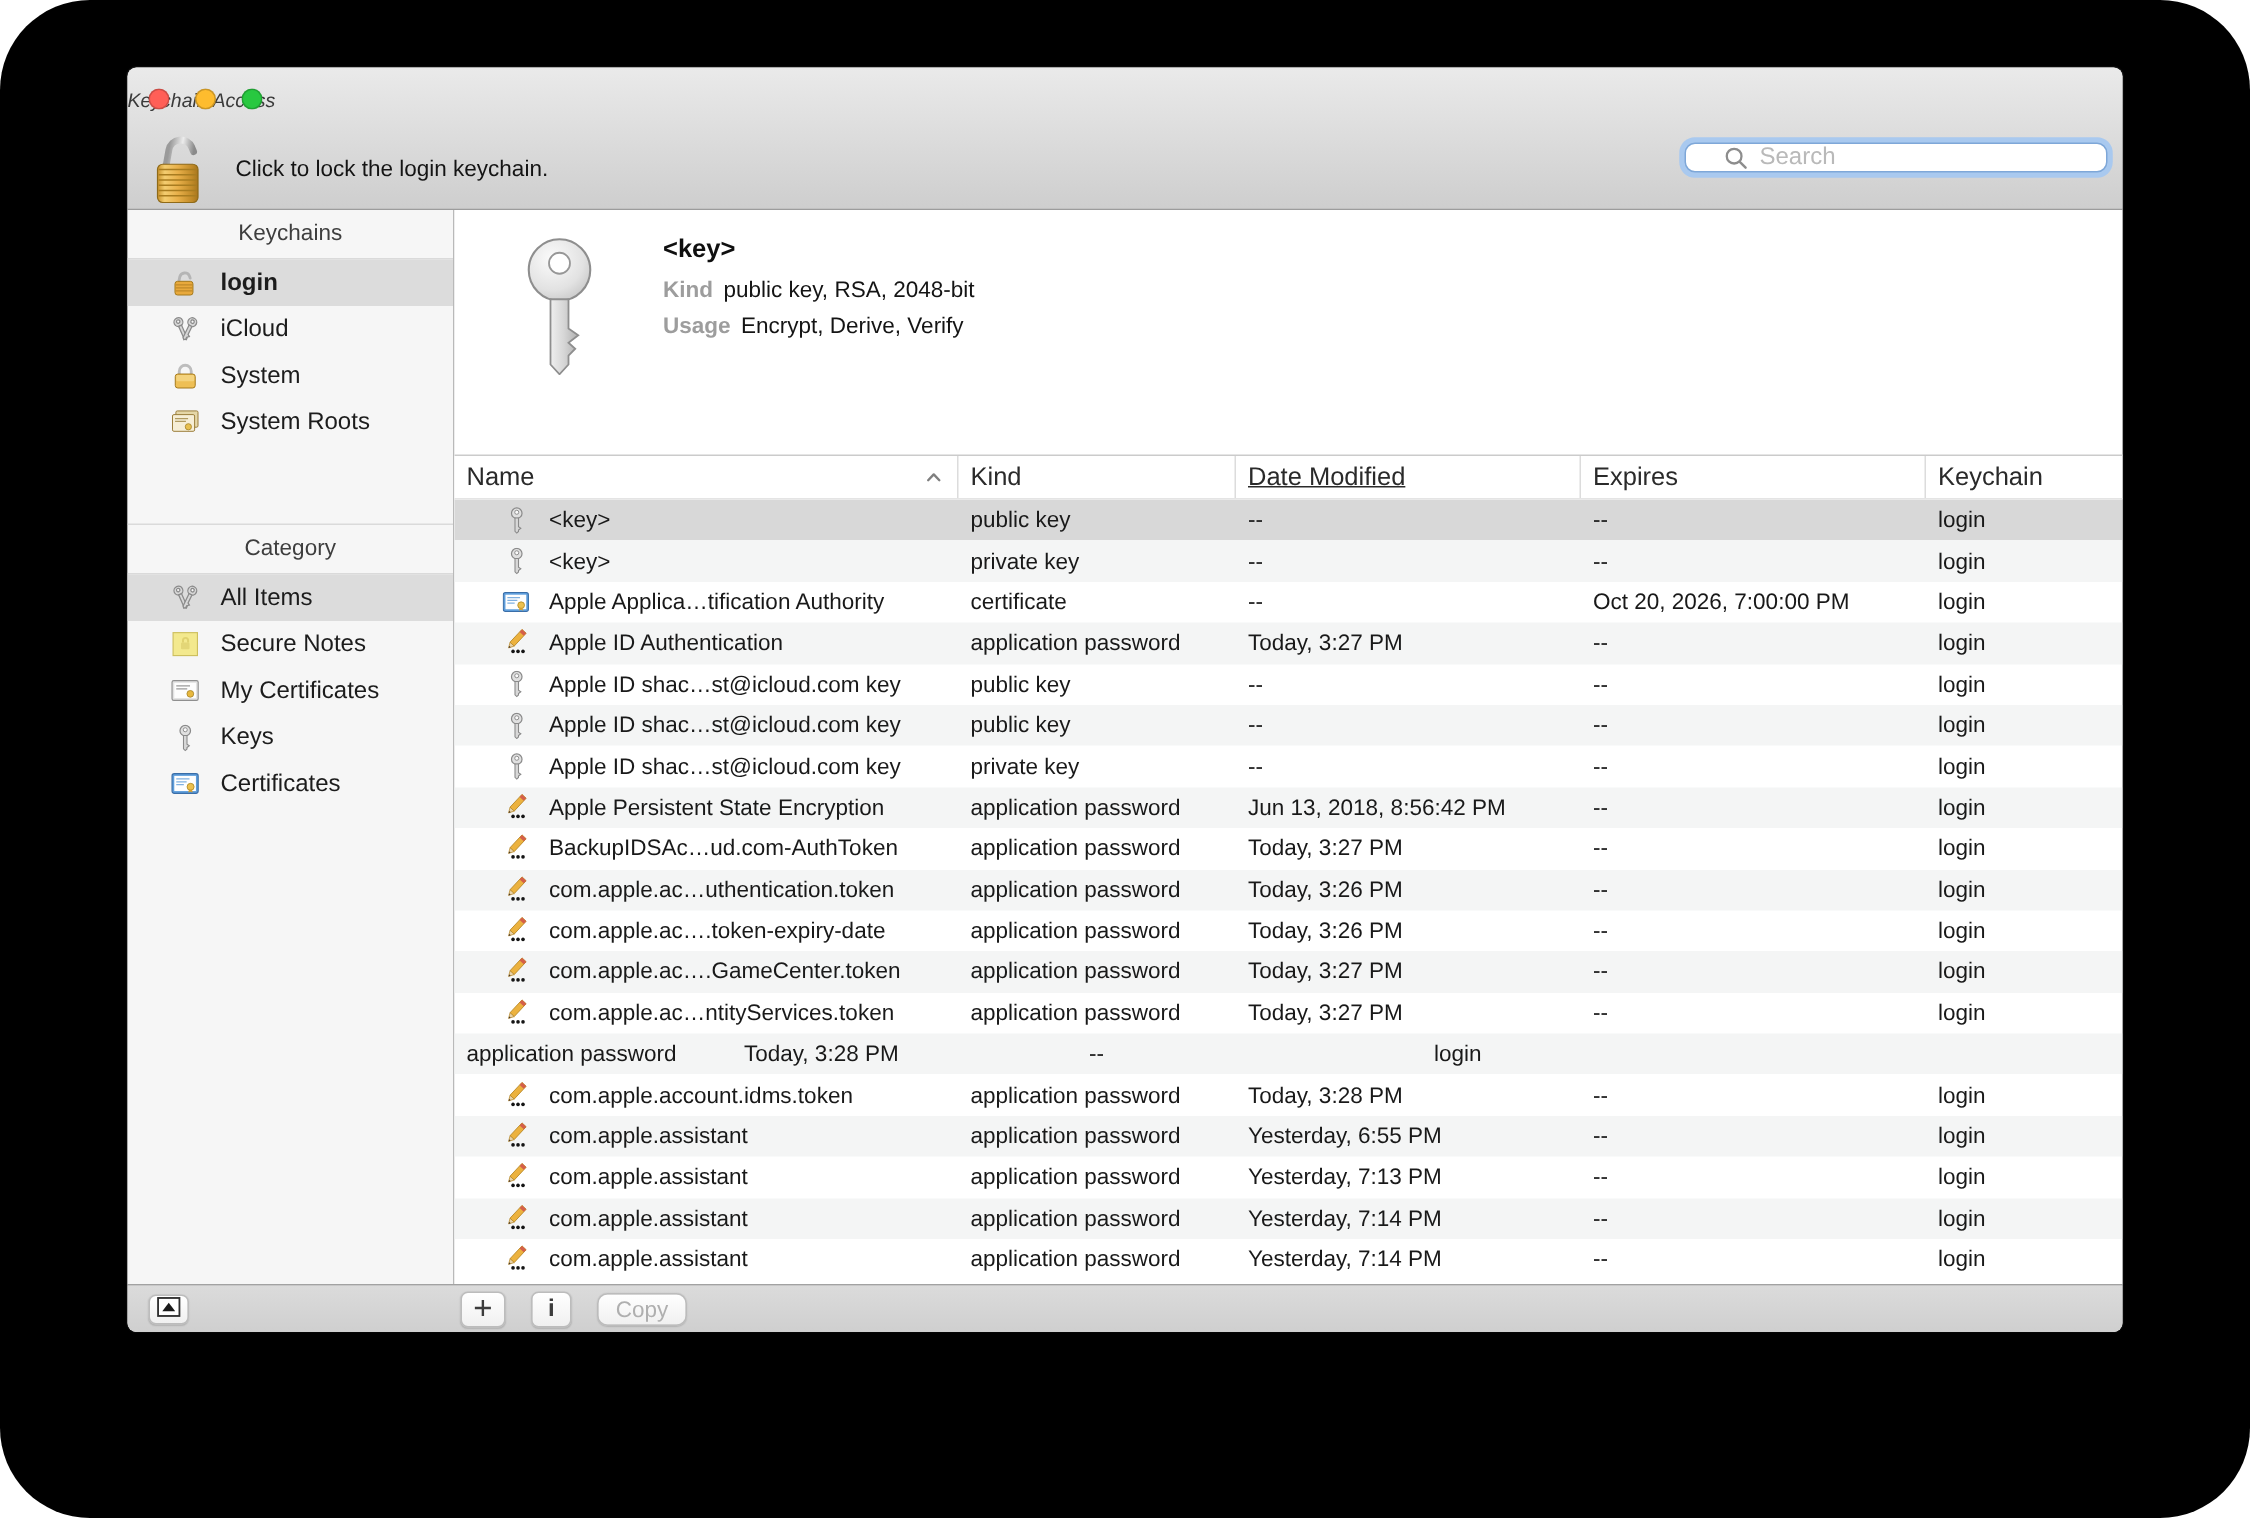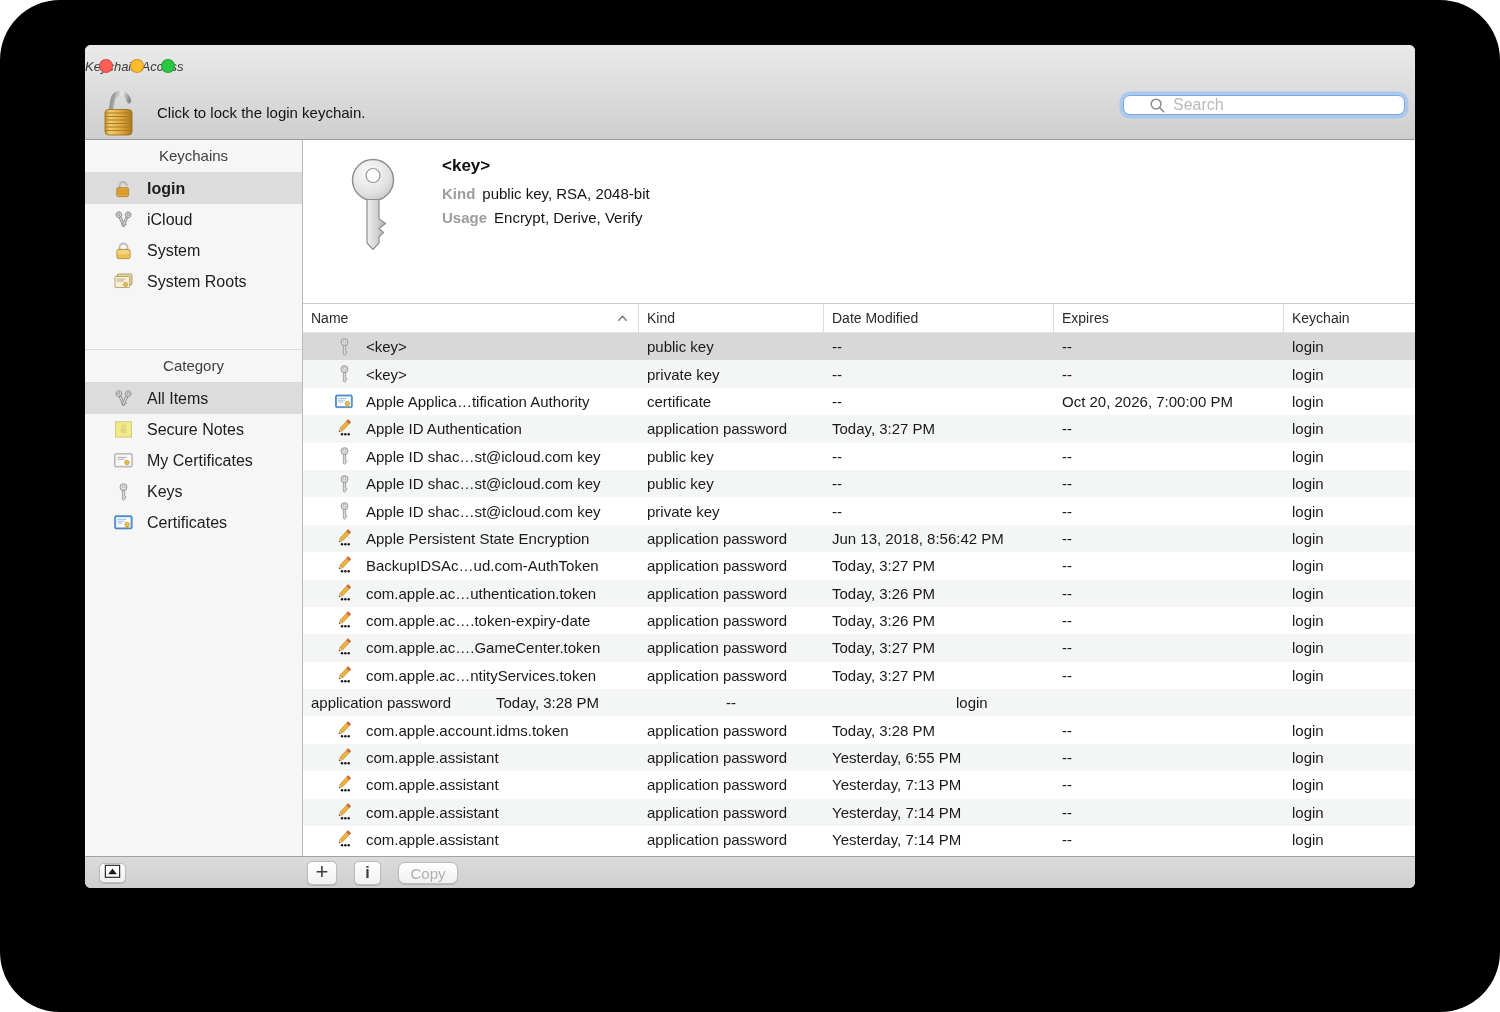--- a/index.html
+++ b/index.html
@@ -39,23 +39,23 @@
   .main { flex:1; display:flex; flex-direction:column; background:#fff; min-width:0; }
   .detail { flex:0 0 163px; position:relative; }
   .key-large { position:absolute; left:40px; top:18px; }
   .detail-text { position:absolute; left:139px; top:14px; }
   .detail-title { font-size:17px; font-weight:bold; color:#0f0f0f; line-height:24px; margin-bottom:4px; }
   .detail-row { font-size:15px; line-height:24px; }
   .dlabel { color:#9d9d9d; font-weight:bold; margin-right:7px; }
   .dvalue { color:#141414; }
 
   .thead { flex:0 0 30px; display:flex; border-top:1px solid #cbcbcb; border-bottom:1px solid #e4e4e4; background:#fff;
-           font-size:14px; color:#2a2a2a; align-items:stretch; }
+           font-size:17px; color:#2a2a2a; align-items:stretch; }
   .th { display:flex; align-items:center; padding-left:8px; border-right:1px solid #dcdcdc; position:relative; }
-  .col-name { width:336px; } .col-kind { width:185px; } .col-date { width:230px; } .col-expires { width:230px; }
+  .col-name { width:336px; } .col-kind { width:185px; } .col-date { width:230px;text-decoration:underline; } .col-expires { width:230px; }
   .col-keychain { flex:1; border-right:none; }
   .sort { position:absolute; right:9px; top:8px; display:inline-flex; }
 
   .tbody { flex:1; display:flex; flex-direction:column; font-size:15px; color:#191919; overflow:hidden; }
   .trow { height:27.4px; flex:0 0 27.4px; display:flex; align-items:center; }
   .trow.stripe { background:#f4f5f5; }
   .trow.selected { background:#d8d8d8; }
   .cell { padding-left:8px; overflow:hidden; white-space:nowrap; }
   .cell.name { width:336px; display:flex; align-items:center; padding-left:0; }
   .r-icon { margin-left:32px; width:18px; height:19px; flex:0 0 auto; display:inline-flex; align-items:center; justify-content:center; }

